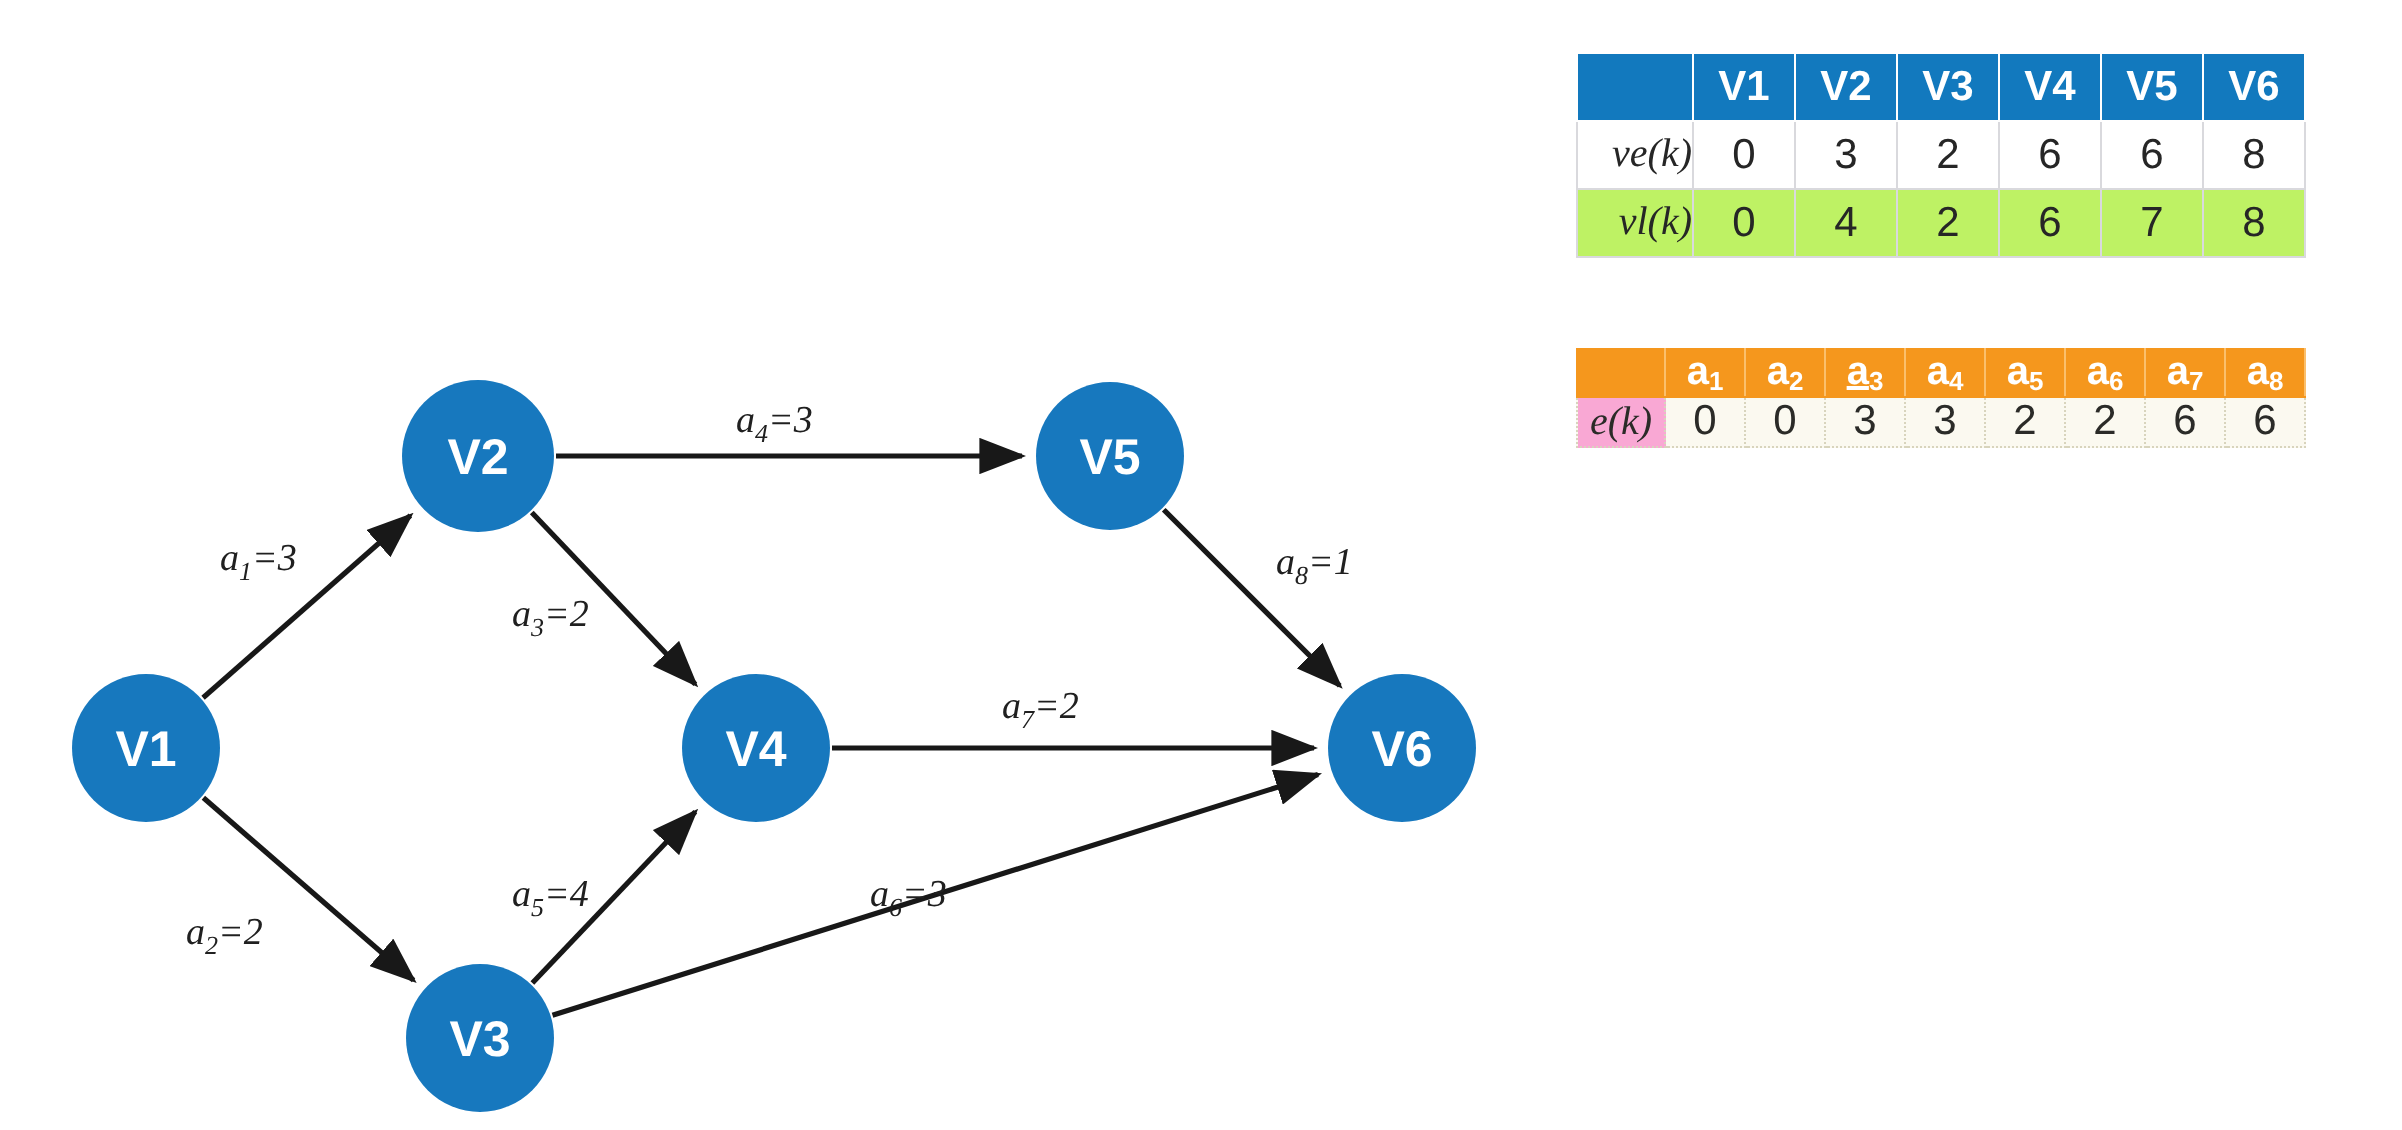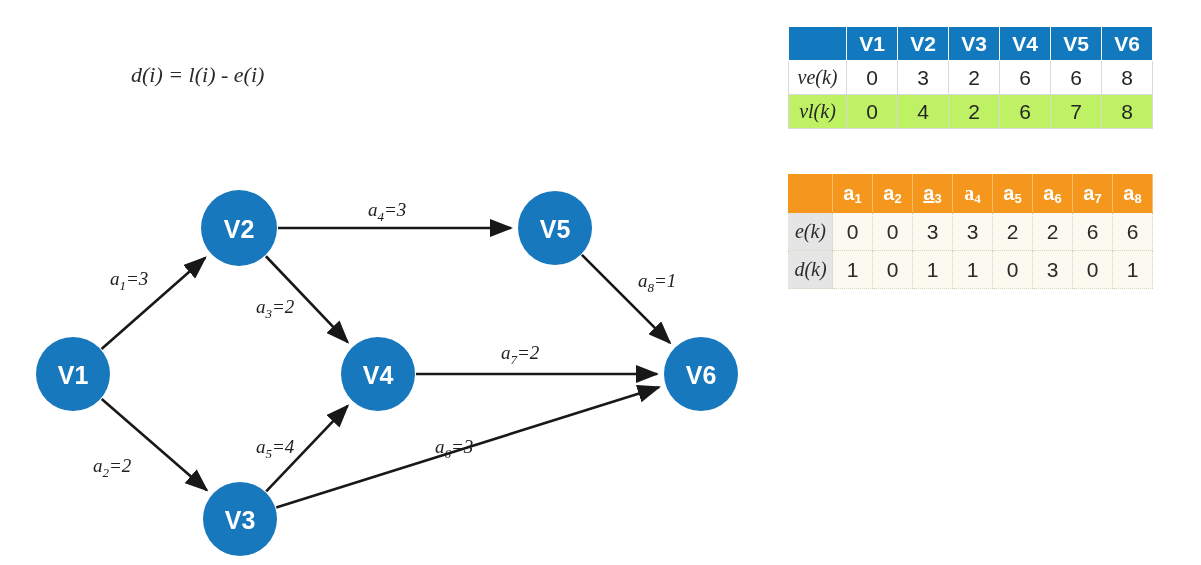--- a/index.html
+++ b/index.html
@@ -77,27 +77,27 @@
     border-color: #ffffff;
   }
   #table-ve-vl thead th.corner { background: #1279BE; }
   #table-ve-vl tbody tr.row-light td { background: #ffffff; border-color: #d9d9dd; }
   #table-ve-vl tbody tr.row-shade td { background: #bef264; border-color: #d9d9dd; }
   #table-ve-vl tbody td.rowhead {
     font-family: "Liberation Serif", "DejaVu Serif", serif;
     font-style: italic;
     font-size: 20px;
     font-weight: normal;
-    text-align: center;
+    text-align: right;
   }
 
   
   #table-eld { left: 788px; top: 174px; width: 364px; background: #FBF9F0; }
   #table-eld th, #table-eld td {
-    height: 38px;
+    height: 24px;
     text-align: center;
     vertical-align: middle;
     font-size: 21px;
     color: #2b2b28;
     border: 1px dotted #d8d4bd;
     background: #FBF9F0;
   }
   #table-eld thead th {
     background: #F5971D;
     color: #ffffff;
@@ -105,30 +105,29 @@
     font-size: 20px;
     border: 1px solid #F5971D;
     border-right-color: #fbbf6b;
   }
   #table-eld thead th.corner { background: #F5971D; border-right-color: #fbbf6b; }
   #table-eld tbody td.rowhead {
     font-family: "Liberation Serif", "DejaVu Serif", serif;
     font-style: italic;
     font-size: 20px;
     text-align: center;
-    background: #e5e5e5;
+    background: #f9a8d4;
   }
   .sub-s { font-size: 13px; vertical-align: baseline; position: relative; top: 3px; }
 </style>
 </head>
 <body>
 
 <div id="root">
 
-  <div class="formula">d(i) = l(i) - e(i)</div>
 
   <div id="graph">
     <svg class="graph-svg" viewBox="0 0 790 415">
       <defs>
         <marker id="arrowhead" markerWidth="9" markerHeight="7" refX="8.2" refY="3.5" orient="auto" markerUnits="strokeWidth">
           <polygon points="0 0, 9 3.5, 0 7" fill="#181818"></polygon>
         </marker>
       </defs>
       <g id="edge-layer">
           <line x1="101.53393243800255" y1="198.90389074729896" x2="205.20981684973384" y2="107.71907674661965" class="edge-line" marker-end="url(#arrowhead)"></line>
@@ -201,46 +200,35 @@
       </tbody>
   </table>
 
   <table class="tbl" id="table-eld">
     <thead>
       <tr>
           <th class="corner" style="width: 44px;"></th>
           <th class="" style="width: 40px;"><span>a</span><span class="sub-s">1</span></th>
           <th class="" style="width: 40px;"><span>a</span><span class="sub-s">2</span></th>
           <th class="" style="width: 40px; text-decoration: underline;"><span>a</span><span class="sub-s">3</span></th>
-          <th class="" style="width: 40px; font-family: Liberation Serif, serif;"><span>a</span><span class="sub-s">4</span></th>
+          <th class="" style="width: 40px;"><span>a</span><span class="sub-s">4</span></th>
           <th class="" style="width: 40px;"><span>a</span><span class="sub-s">5</span></th>
           <th class="" style="width: 40px;"><span>a</span><span class="sub-s">6</span></th>
           <th class="" style="width: 40px;"><span>a</span><span class="sub-s">7</span></th>
           <th class="" style="width: 40px;"><span>a</span><span class="sub-s">8</span></th>
         </tr>
     </thead>
     <tbody>
         <tr>
           <td class="rowhead">e(k)</td>
           <td>0</td>
           <td>0</td>
           <td>3</td>
           <td>3</td>
           <td>2</td>
           <td>2</td>
           <td>6</td>
           <td>6</td>
         </tr>
-        <tr>
-          <td class="rowhead">d(k)</td>
-          <td>1</td>
-          <td>0</td>
-          <td>1</td>
-          <td>1</td>
-          <td>0</td>
-          <td>3</td>
-          <td>0</td>
-          <td>1</td>
-        </tr>
       </tbody>
   </table>
 
 </div>
 
 </body></html>

